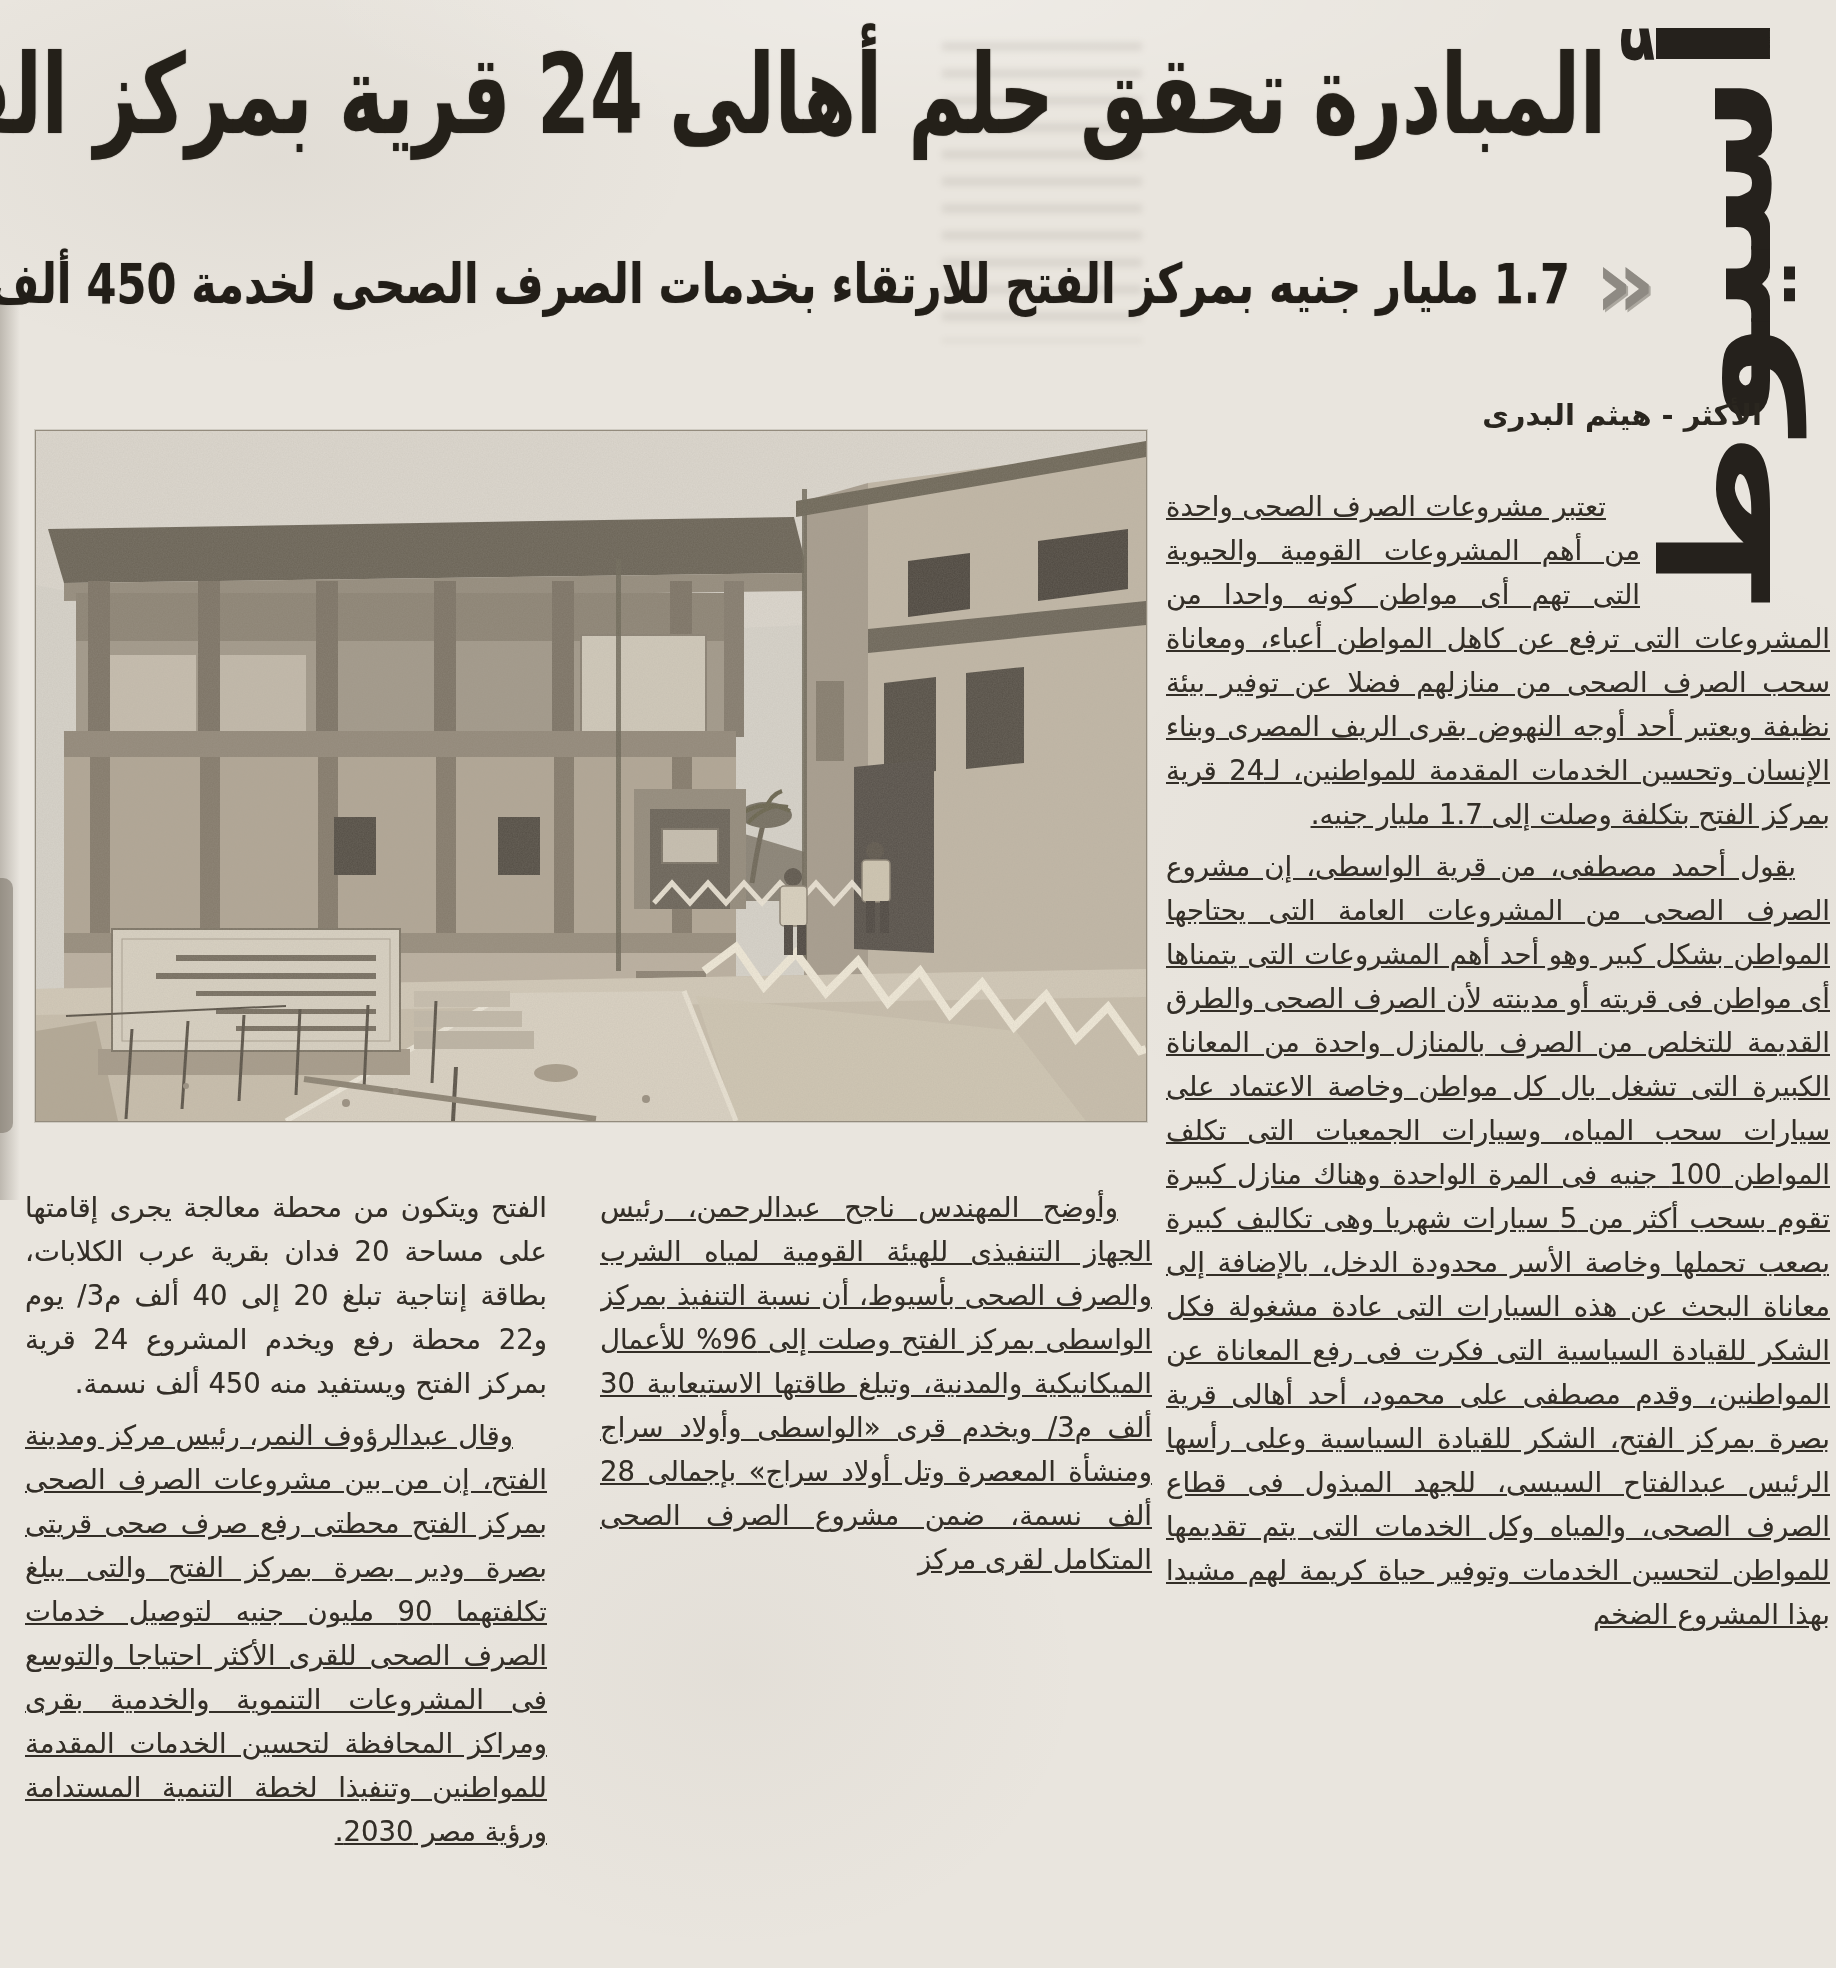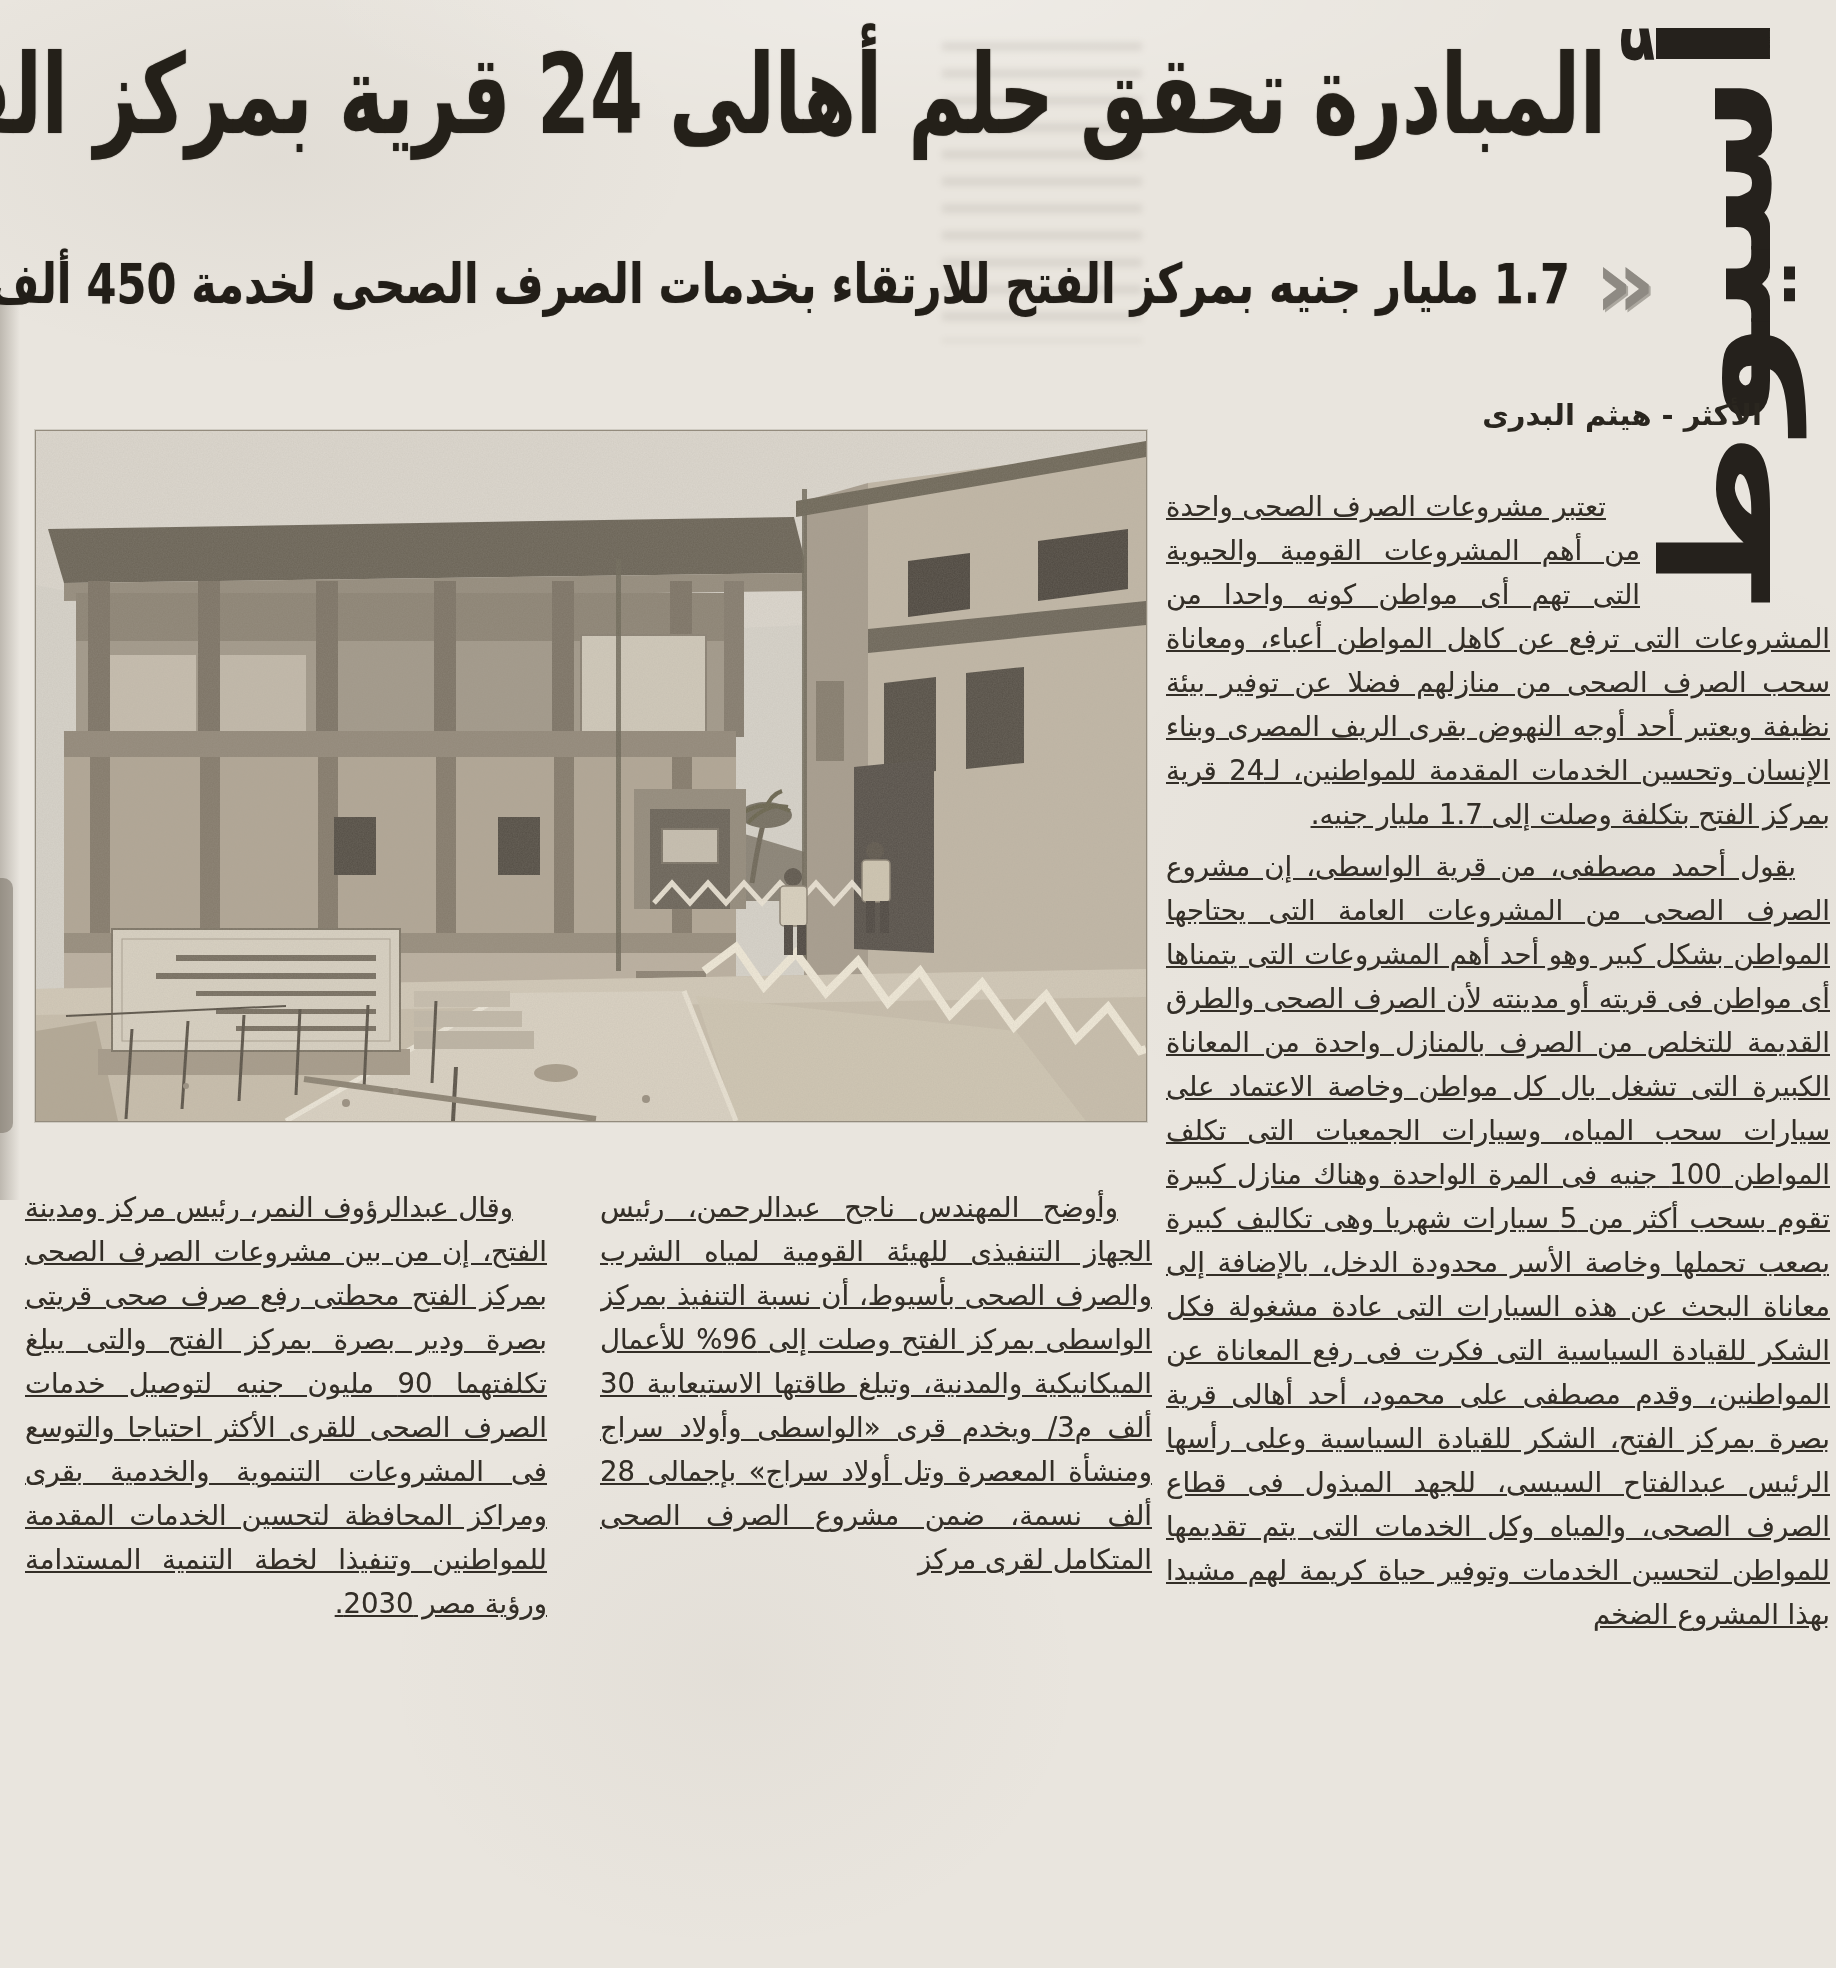--- a/index.html
+++ b/index.html
@@ -229,16 +229,17 @@
     <div class="label-spacer"></div>
     <p class="indent">تعتبر مشروعات الصرف الصحى واحدة من أهم المشروعات القومية والحيوية التى تهم أى مواطن كونه واحدا من المشروعات التى ترفع عن كاهل المواطن أعباء، ومعاناة سحب الصرف الصحى من منازلهم فضلا عن توفير بيئة نظيفة ويعتبر أحد أوجه النهوض بقرى الريف المصرى وبناء الإنسان وتحسين الخدمات المقدمة للمواطنين، لـ24 قرية بمركز الفتح بتكلفة وصلت إلى 1.7 مليار جنيه.</p>
     <p class="indent">يقول أحمد مصطفى، من قرية الواسطى، إن مشروع الصرف الصحى من المشروعات العامة التى يحتاجها المواطن بشكل كبير وهو أحد أهم المشروعات التى يتمناها أى مواطن فى قريته أو مدينته لأن الصرف الصحى والطرق القديمة للتخلص من الصرف بالمنازل واحدة من المعاناة الكبيرة التى تشغل بال كل مواطن وخاصة الاعتماد على سيارات سحب المياه، وسيارات الجمعيات التى تكلف المواطن 100 جنيه فى المرة الواحدة وهناك منازل كبيرة تقوم بسحب أكثر من 5 سيارات شهريا وهى تكاليف كبيرة يصعب تحملها وخاصة الأسر محدودة الدخل، بالإضافة إلى معاناة البحث عن هذه السيارات التى عادة مشغولة فكل الشكر للقيادة السياسية التى فكرت فى رفع المعاناة عن المواطنين، وقدم مصطفى على محمود، أحد أهالى قرية بصرة بمركز الفتح، الشكر للقيادة السياسية وعلى رأسها الرئيس عبدالفتاح السيسى، للجهد المبذول فى قطاع الصرف الصحى، والمياه وكل الخدمات التى يتم تقديمها للمواطن لتحسين الخدمات وتوفير حياة كريمة لهم مشيدا بهذا المشروع الضخم</p>
   </section>
 
   <section class="col col-middle">
     <p class="indent">وأوضح المهندس ناجح عبدالرحمن، رئيس الجهاز التنفيذى للهيئة القومية لمياه الشرب والصرف الصحى بأسيوط، أن نسبة التنفيذ بمركز الواسطى بمركز الفتح وصلت إلى 96% للأعمال الميكانيكية والمدنية، وتبلغ طاقتها الاستيعابية 30 ألف م3/ ويخدم قرى «الواسطى وأولاد سراج ومنشأة المعصرة وتل أولاد سراج» بإجمالى 28 ألف نسمة، ضمن مشروع الصرف الصحى المتكامل لقرى مركز</p>
   </section>
 
   <section class="col col-left">
+    <p>الفتح ويتكون من محطة معالجة يجرى إقامتها على مساحة 20 فدان بقرية عرب الكلابات، بطاقة إنتاجية تبلغ 20 إلى 40 ألف م3/ يوم و22 محطة رفع ويخدم المشروع 24 قرية بمركز الفتح ويستفيد منه 450 ألف نسمة.</p>
     <p class="indent">وقال عبدالرؤوف النمر، رئيس مركز ومدينة الفتح، إن من بين مشروعات الصرف الصحى بمركز الفتح محطتى رفع صرف صحى قريتى بصرة ودير بصرة بمركز الفتح والتى يبلغ تكلفتهما 90 مليون جنيه لتوصيل خدمات الصرف الصحى للقرى الأكثر احتياجا والتوسع فى المشروعات التنموية والخدمية بقرى ومراكز المحافظة لتحسين الخدمات المقدمة للمواطنين وتنفيذا لخطة التنمية المستدامة ورؤية مصر 2030.</p>
   </section>
 
 </div>
 
 </body></html>

